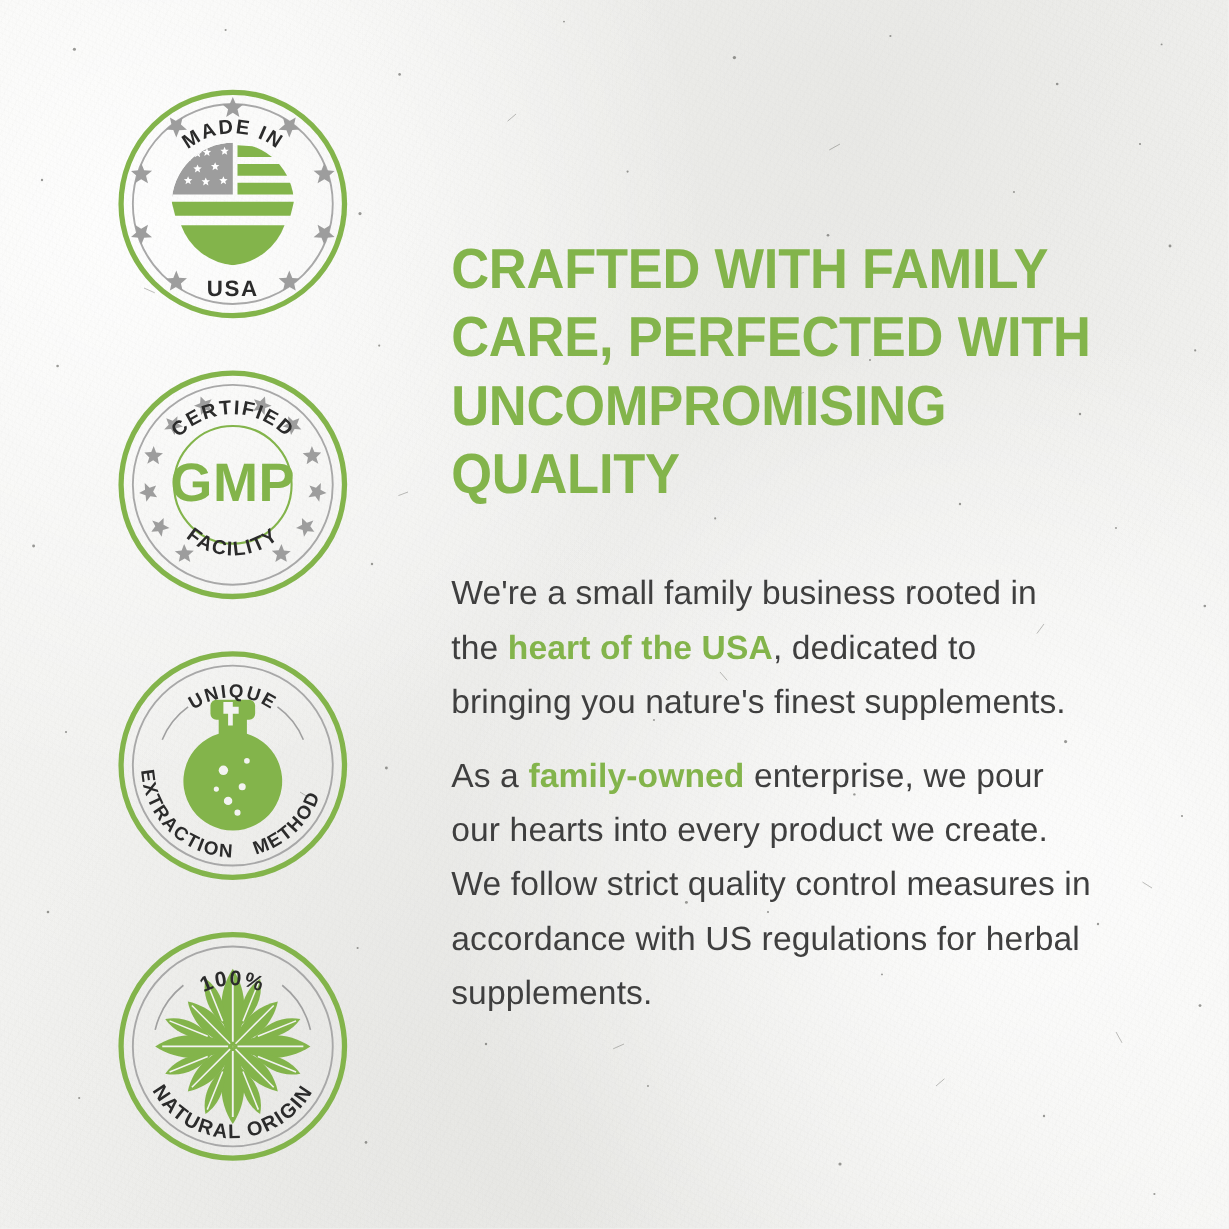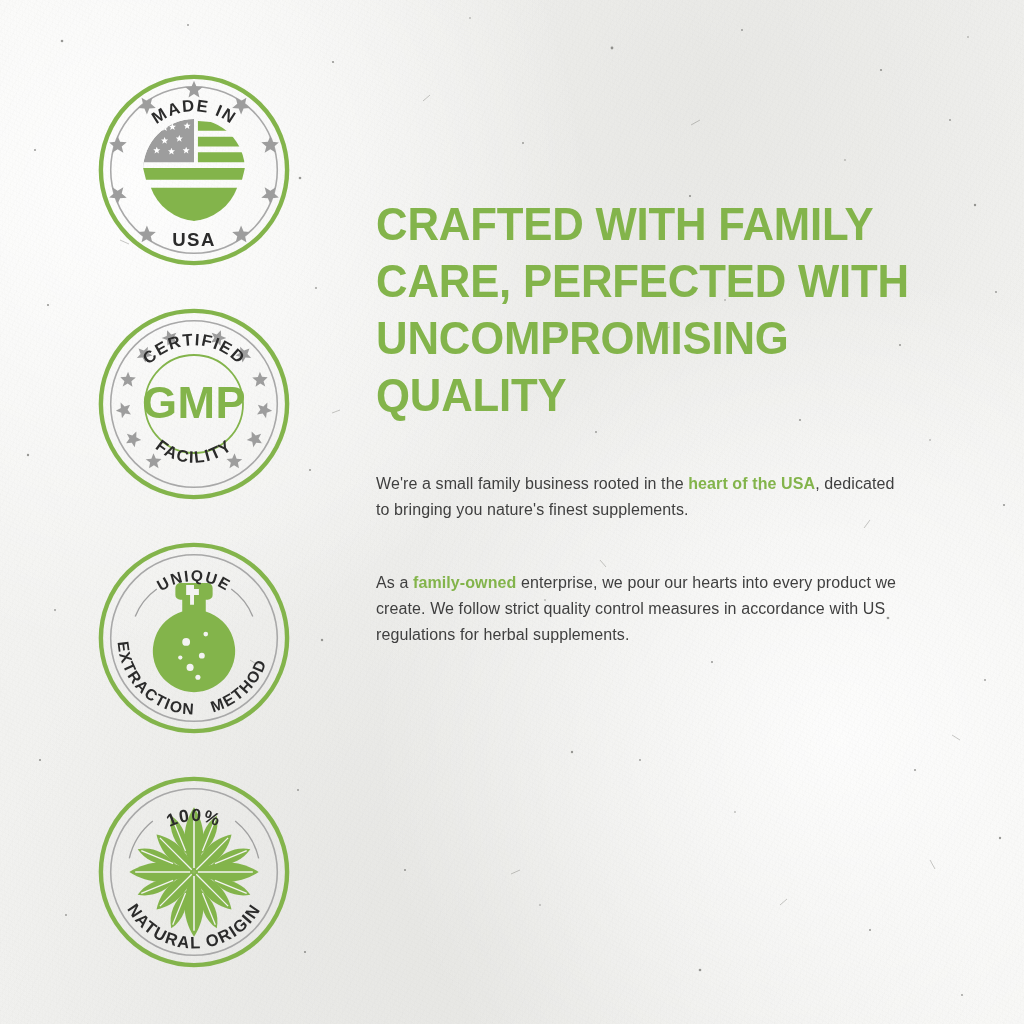--- a/index.html
+++ b/index.html
@@ -76,27 +76,27 @@
     line-height: 1.21;
     letter-spacing: -0.2px;
     text-transform: uppercase;
     transform: scaleX(0.93);
     transform-origin: left top;
     width: 600px;
   }
   .para {
     margin: 0;
     color: #3f3f3f;
-    font-size: 16px;
+    font-size: 28px;
     line-height: 1.62;
     letter-spacing: 0.1px;
     width: 520px;
   }
   #para1 { margin-top: 48px; }
-  #para2 { margin-top: 47px; width: 536px; }
+  #para2 { margin-top: 16px; width: 536px; }
   .hl {
     color: #83b44b;
     font-weight: bold;
   }
 </style>
 </head>
 <body>
 
 <div id="poster">
 

